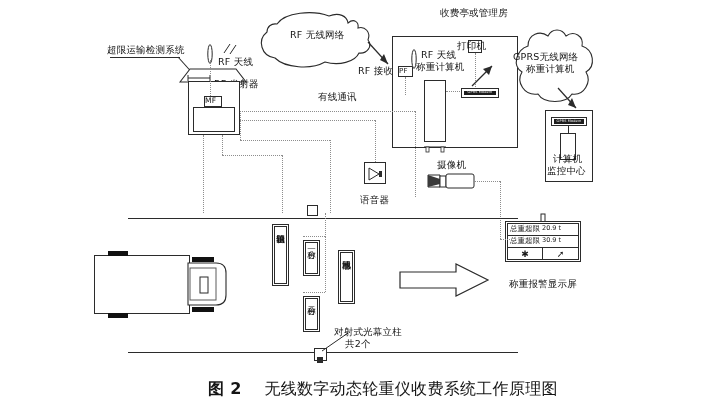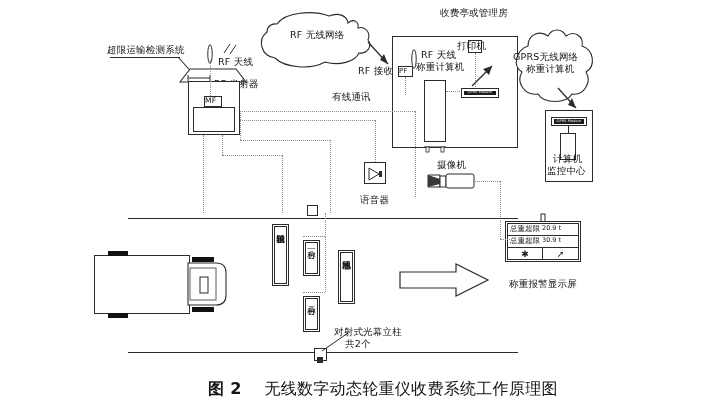--- a/index.html
+++ b/index.html
@@ -246,21 +246,21 @@
 
   <div class="box" style="left:545px;top:110px;width:48px;height:72px;"></div>
   <div class="modem" style="left:551px;top:117px;width:36px;height:9px;">
     <div class="modem-in">GPRS Modem</div>
   </div>
   <div class="vline" style="left:568px;top:126px;height:8px;"></div>
   <div class="box" style="left:560px;top:133px;width:16px;height:27px;"></div>
   <div class="lbl" style="left:553px;top:154px;">计算机</div>
   <div class="lbl" style="left:547px;top:166px;">监控中心</div>
 
-  <div class="lbl" style="left:318px;top:92px;margin-left:14px;">有线通讯</div>
+  <div class="lbl" style="left:318px;top:92px;">有线通讯</div>
   <div class="dash-h" style="left:240px;top:111px;width:175px;"></div>
   <div class="dash-h" style="left:240px;top:120px;width:135px;"></div>
 
   <div class="dash-v" style="left:203px;top:135px;height:78px;"></div>
   <div class="dash-v" style="left:222px;top:135px;height:20px;"></div>
   <div class="dash-h" style="left:222px;top:155px;width:60px;"></div>
   <div class="dash-v" style="left:282px;top:155px;height:58px;"></div>
   <div class="dash-h" style="left:240px;top:140px;width:90px;"></div>
   <div class="dash-v" style="left:330px;top:140px;height:73px;"></div>
   <div class="dash-v" style="left:240px;top:111px;height:29px;"></div>

